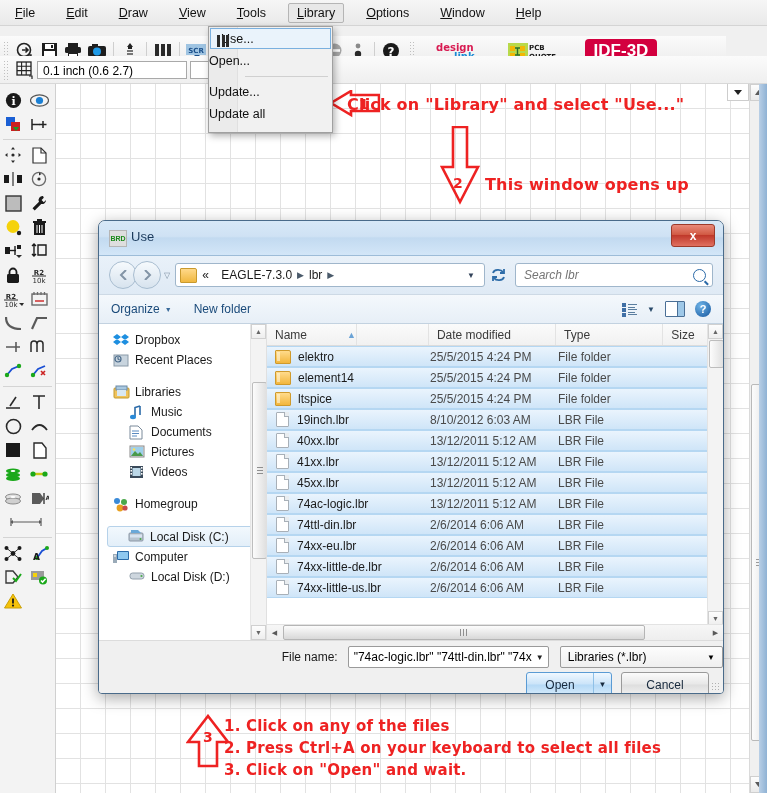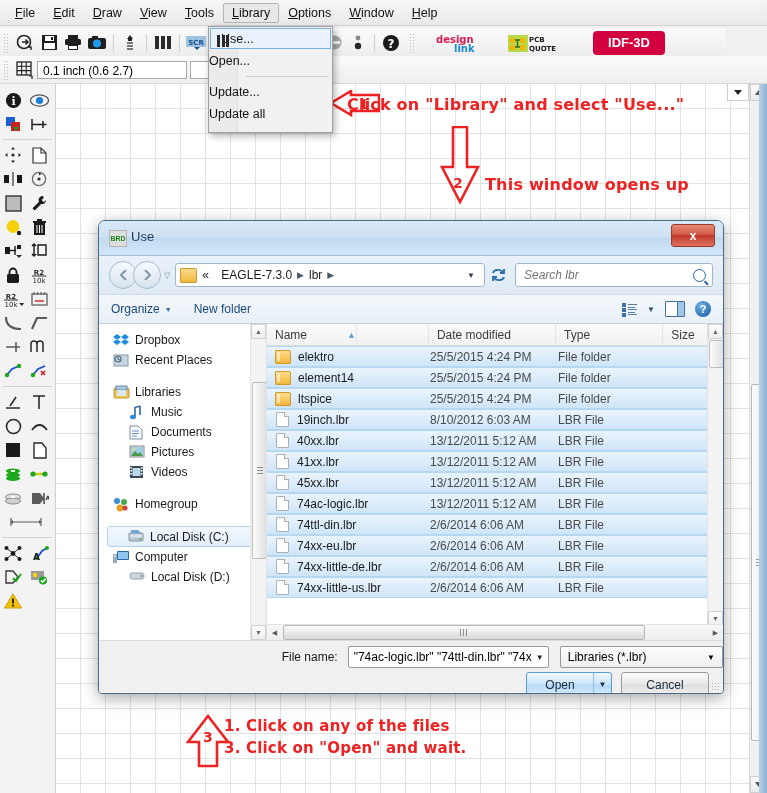--- a/index.html
+++ b/index.html
@@ -9,27 +9,27 @@
     background:#ffffff;
   }
 
   
   #app{position:absolute;inset:0;background:#f0f0f0;}
 
   
   .menubar{position:absolute;left:0;top:0;width:767px;height:26px;
     background:linear-gradient(to bottom,#f6f6f6,#e9e9e9);
     border-bottom:1px solid #d4d4d4;display:flex;align-items:center;padding-left:6px;
-    box-sizing:border-box;}
+    box-sizing:border-box;gap:13px;}
   .menuitem{padding:3px 9px;font-size:12.5px;color:#111;cursor:default;white-space:nowrap;}
   .menuitem u{text-decoration:underline;}
   .menuitem.active{background:#e8e8e8;border:1px solid #b5b5b5;border-radius:2px;padding:2px 8px;}
 
   
-  .toolbar1{position:absolute;left:0;top:28px;width:726px;height:30px;
+  .toolbar1{position:absolute;left:0;top:36px;width:726px;height:30px;
     background:linear-gradient(to bottom,#fbfbfb,#ececec);
     border-bottom:1px solid #dcdcdc;display:flex;align-items:center;box-sizing:border-box;text-align:center;}
   .grip{width:7px;height:20px;margin:0 3px;
     background-image:radial-gradient(#b9b9b9 1px,transparent 1px);
     background-size:3px 3px;opacity:.9;}
   .tbtn{width:24px;height:24px;display:flex;align-items:center;justify-content:center;
     position:relative;cursor:default;}
   .sep{width:1px;height:18px;background:#cfcfcf;margin:0 4px;}
 
   
@@ -365,21 +365,21 @@
           <rect x="3" y="12" width="5" height="5" fill="#f2b705"></rect>
           <rect x="13" y="5" width="5" height="5" fill="#f2b705"></rect>
           <rect x="13" y="12" width="5" height="5" fill="#f2b705"></rect>
           <path d="M8 7h5M8 14h5M10.5 7v7" stroke="#2a6e2a" stroke-width="1.4"></path>
         </svg>
       <svg width="36" height="20" viewBox="0 0 36 20">
           <text x="0" y="9" font-size="7" font-weight="bold" fill="#1a1a1a" font-family="DejaVu Sans">PCB</text>
           <text x="0" y="18" font-size="7" font-weight="bold" fill="#1a1a1a" font-family="DejaVu Sans">QUOTE</text>
         </svg>
     </div>
-    <div style="width:72px;height:24px;border-radius:4px;background:#d3003f;display:flex;align-items:center;justify-content:center;margin-left:26px;color:#fff;font-size:13px;font-weight:bold;">IDF-3D</div>
+    <div style="width:72px;height:24px;border-radius:4px;background:#d3003f;display:flex;align-items:center;justify-content:center;margin-left:18px;color:#fff;font-size:17px;font-weight:bold;">IDF-3D</div>
   </div>
 
   <div class="toolbar2">
     <div class="grip"></div>
     <div class="tbtn">
       <svg width="18" height="18" viewBox="0 0 18 18">
           <rect x="1" y="1" width="14" height="13" fill="none" stroke="#222" stroke-width="1.3"></rect>
           <path d="M5.6 1v13M10.2 1v13M1 5.3h14M1 9.6h14" stroke="#222" stroke-width="1.1"></path>
           <path d="M13 15l3 0 0 3" stroke="#222" stroke-width="1.2" fill="none"></path>
         </svg>
@@ -689,20 +689,21 @@
     <text x="19" y="62" font-size="14" fill="#ee2222" font-family="DejaVu Sans" font-weight="600">2</text>
   </svg>
   <div class="ann ann-txt2">This window opens up</div>
 
   <svg class="ann" style="left:186px;top:714px;" width="48" height="56">
     <path d="M22 2 L42 28 H31 v24 H13 V28 H2 z" fill="none" stroke="#ee2222" stroke-width="2.6"></path>
     <text x="17" y="28" font-size="14" fill="#ee2222" font-family="DejaVu Sans" font-weight="600">3</text>
   </svg>
   <div class="ann ann-txt3">
     <div>1. Click on any of the files</div>
+    <div>2. Press Ctrl+A on your keyboard to select all files</div>
     <div>3. Click on "Open" and wait.</div>
   </div>
 
   <div class="libmenu">
     <div class="gut"></div>
     <div class="mrow hi">
       <span class="libicon">
           <s></s>
           <s></s>
           <s></s>

